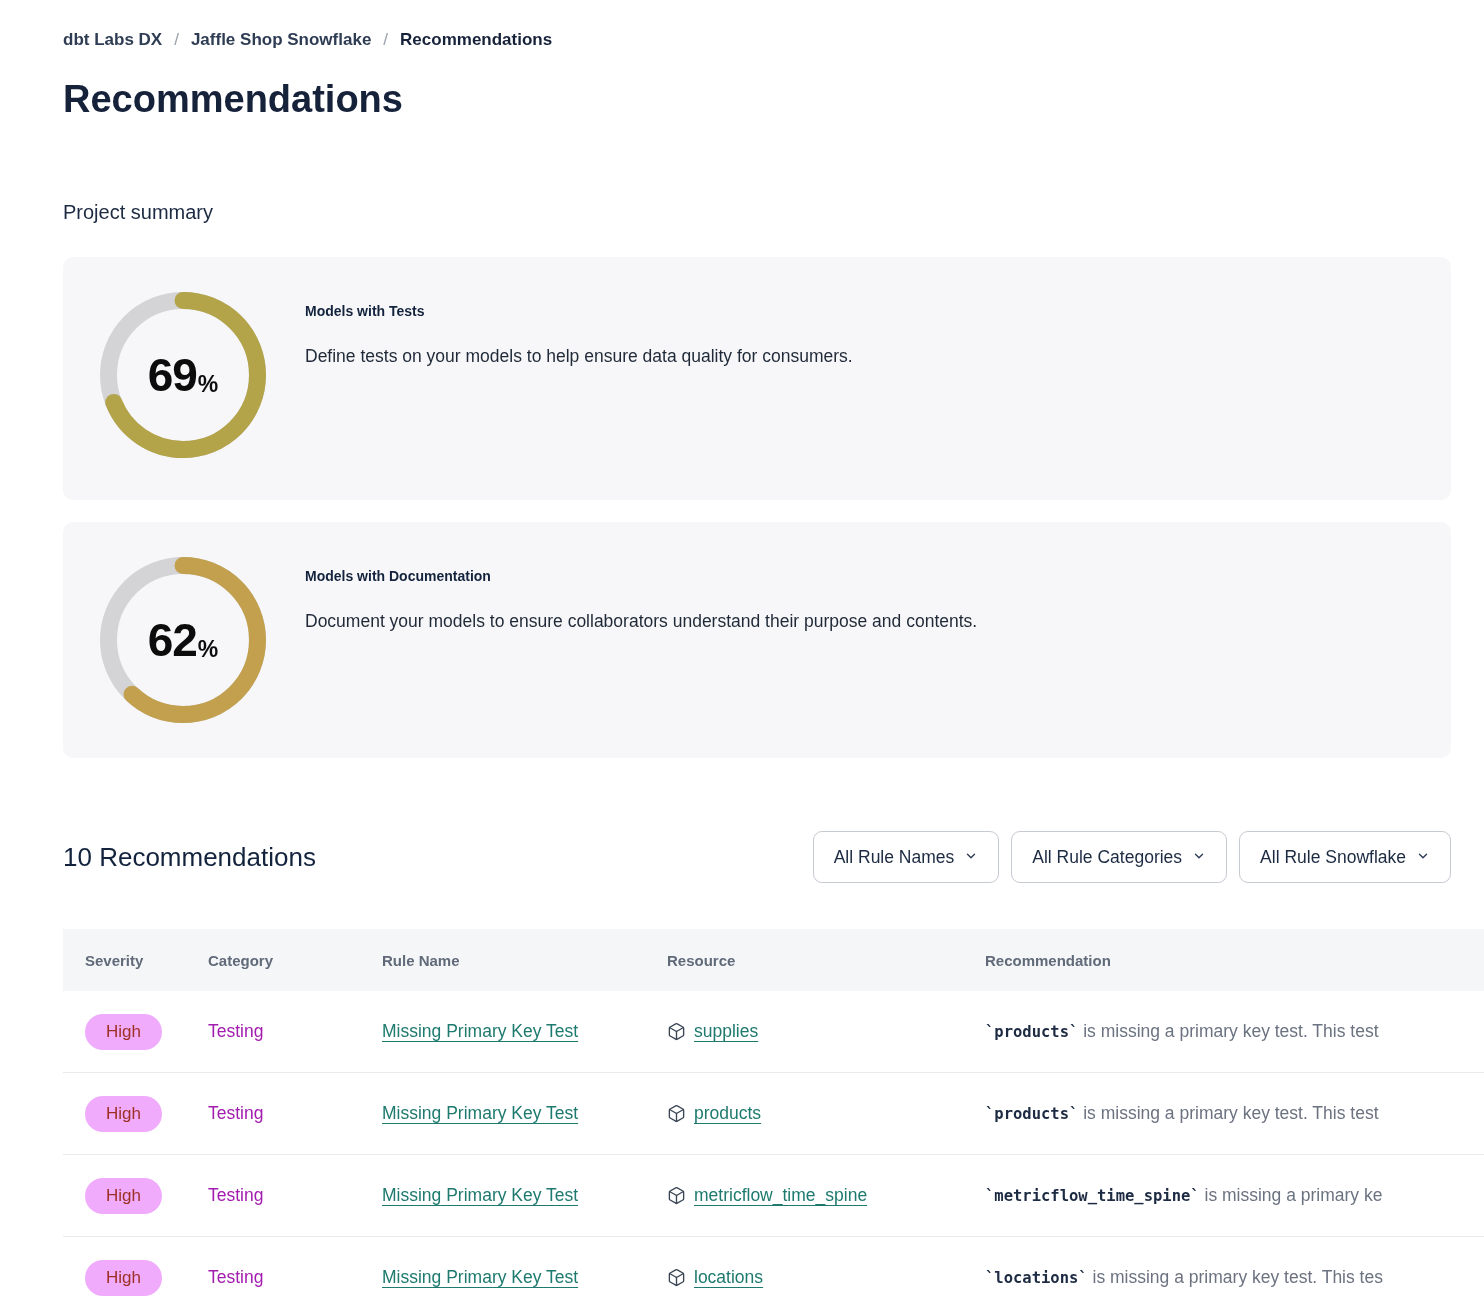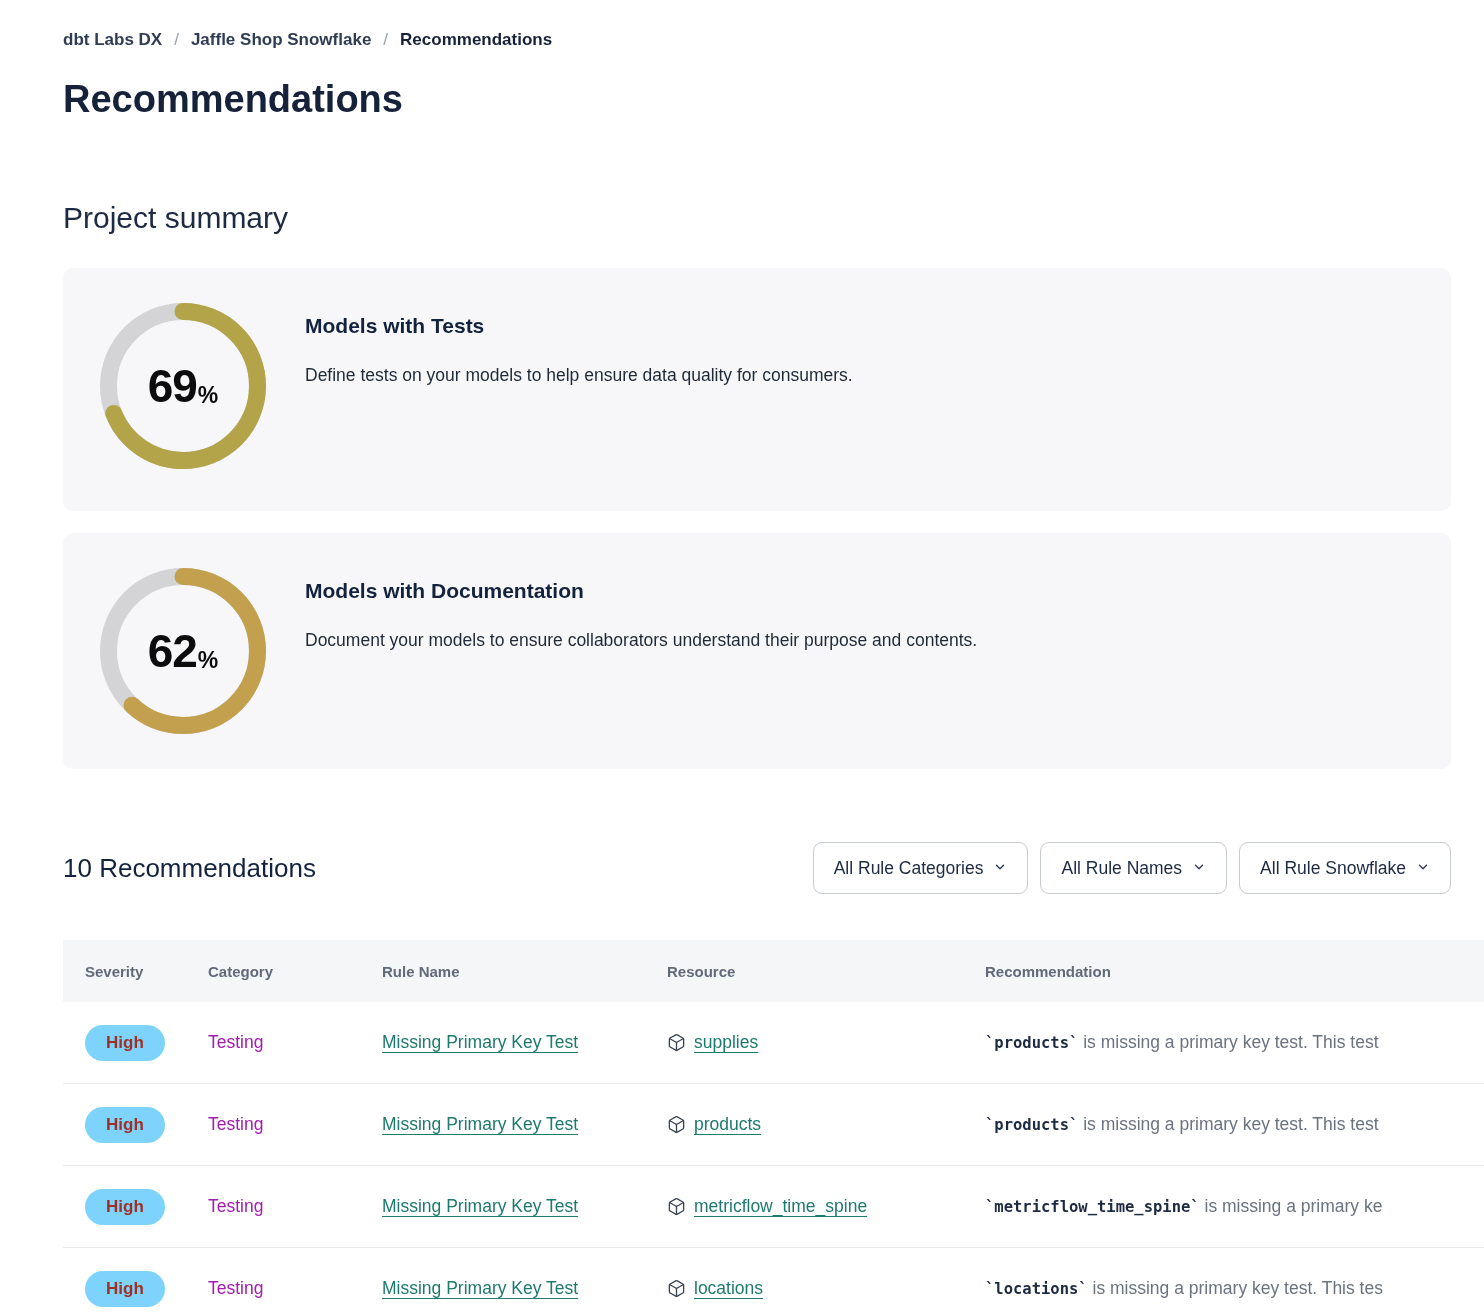--- a/index.html
+++ b/index.html
@@ -31,21 +31,21 @@
   
   .page-title {
     margin: 28px 0 0 63px;
     font-size: 38px;
     font-weight: 600;
     color: #16213a;
   }
 
   .section-heading {
     margin: 80px 0 0 63px;
-    font-size: 30px;
+    font-size: 20px;
     font-weight: 400;
     color: #1c2a42;
   }
 
   
   .card {
     margin: 33px 0 0 63px;
     width: 1388px;
     height: 243px;
     background: #f7f7f9;
@@ -69,21 +69,21 @@
     inset: 0;
     display: flex;
     align-items: center;
     justify-content: center;
     gap: 1px;
   }
   .donut-label .num { font-size: 46px; font-weight: 800; color: #0c0c0d; letter-spacing: -1px; }
   .donut-label .pct { font-size: 23px; font-weight: 700; color: #0c0c0d; align-self: center; margin-top: 18px; }
 
   .card-body { margin-left: 39px; margin-top: 46px; }
-  .card-title { font-size: 21px; font-weight: 700; color: #13233d; }
+  .card-title { font-size: 14px; font-weight: 700; color: #13233d; }
   .card-desc { margin-top: 27px; font-size: 17.5px; color: #1f2937; }
 
   
   .rec-header-row {
     margin: 73px 0 0 63px;
     width: 1388px;
     display: flex;
     align-items: center;
     justify-content: space-between;
   }
@@ -125,25 +125,25 @@
   }
   .t-row {
     height: 82px;
     background: #ffffff;
     border-bottom: 1px solid #e9eaec;
   }
   .badge {
     display: inline-block;
     justify-self: start;
     padding: 8px 21px;
-    background: #7dd3fc;
+    background: #f0abfc;
     color: #9d3126;
     border-radius: 999px;
     font-size: 17px;
-    font-weight: 700;
+    font-weight: 400;
   }
   .cat-cell { font-size: 17.5px; color: #a21caf; }
   .link {
     color: #1e7a6e;
     font-size: 17.5px;
     font-weight: 500;
     text-decoration: underline;
     text-underline-offset: 4px;
     text-decoration-thickness: 1px;
     cursor: pointer;
@@ -211,29 +211,29 @@
     <div class="card-body">
       <div class="card-title">Models with Documentation</div>
       <div class="card-desc">Document your models to ensure collaborators understand their purpose and contents.</div>
     </div>
   </section>
 
   <div class="rec-header-row">
     <div class="rec-heading">10 Recommendations</div>
     <div class="filters">
       <button class="filter-btn">
-        <span>All Rule Categories</span>
+        <span>All Rule Names</span>
         <span>
           <svg width="14" height="14" viewBox="0 0 24 24" fill="none" stroke="#2e3c54" stroke-width="2.4" stroke-linecap="round" stroke-linejoin="round">
               <polyline points="6 9 12 15 18 9"></polyline>
             </svg>
         </span>
       </button>
       <button class="filter-btn">
-        <span>All Rule Names</span>
+        <span>All Rule Categories</span>
         <span>
           <svg width="14" height="14" viewBox="0 0 24 24" fill="none" stroke="#2e3c54" stroke-width="2.4" stroke-linecap="round" stroke-linejoin="round">
               <polyline points="6 9 12 15 18 9"></polyline>
             </svg>
         </span>
       </button>
       <button class="filter-btn">
         <span>All Rule Snowflake</span>
         <span>
           <svg width="14" height="14" viewBox="0 0 24 24" fill="none" stroke="#2e3c54" stroke-width="2.4" stroke-linecap="round" stroke-linejoin="round">

